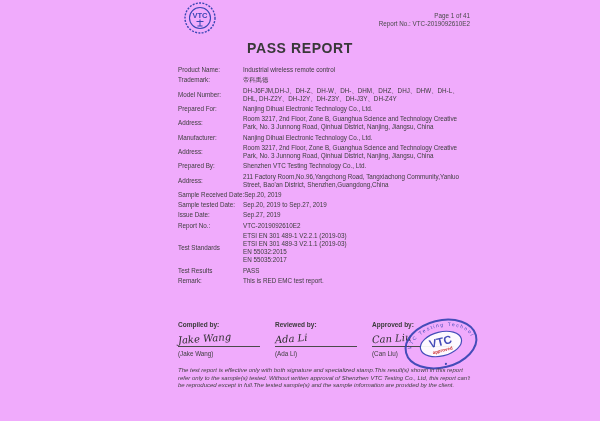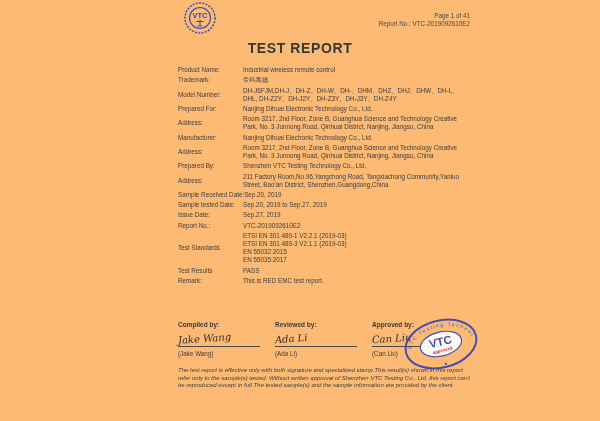--- a/index.html
+++ b/index.html
@@ -1,17 +1,17 @@
 <!DOCTYPE html>
 <html><head>
 <meta charset="utf-8">
 <style>
   html,body{margin:0;padding:0;background:#ffffff;}
   .page{
-    position:relative;width:600px;height:421px;background:#fdba74;
+    position:relative;width:600px;height:421px;background:#f0abfc;
     font-family:"Liberation Sans","DejaVu Sans",sans-serif;color:#3d3d3d;
     overflow:hidden;
   }
   
   .logo{position:absolute;left:184px;top:2px;width:32px;height:32px;}
   .header-right{
     position:absolute;left:300px;top:12px;width:170px;text-align:right;
     font-size:6.3px;line-height:8px;color:#4a4a4a;
   }
   .title{
@@ -65,21 +65,21 @@
       <text x="16" y="15.5" text-anchor="middle" font-size="7.5" font-weight="bold" font-family="Liberation Sans, sans-serif" fill="#3745b4">VTC</text>
       <path d="M 16 17.5 L 16 24 M 12.5 19.5 L 19.5 19.5 M 13.5 24 L 18.5 24" stroke="#3745b4" stroke-width="1" fill="none"></path>
     </svg>
   </div>
 
   <div class="header-right">
     <div>Page 1 of 41</div>
     <div>Report No.: VTC-2019092610E2</div>
   </div>
 
-  <div class="title">TEST REPORT</div>
+  <div class="title">PASS REPORT</div>
 
   <div class="info" id="info-rows">
     <div class="info-row">
       <div class="info-label">Product Name:</div>
       <div class="info-value">Industrial wireless remote control</div>
     </div>
 
     <div class="info-row">
       <div class="info-label">Trademark:</div>
       <div class="info-value">帝科禹德</div>

